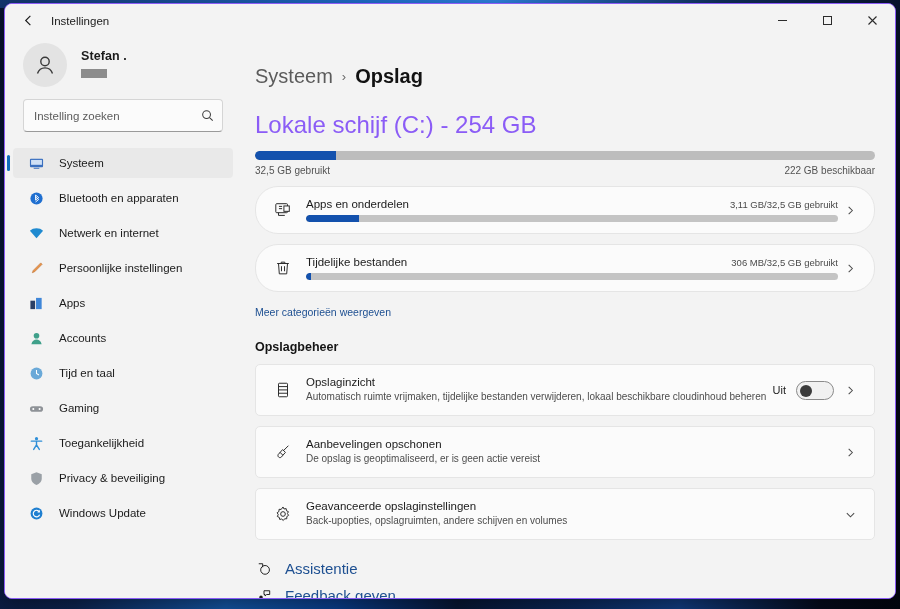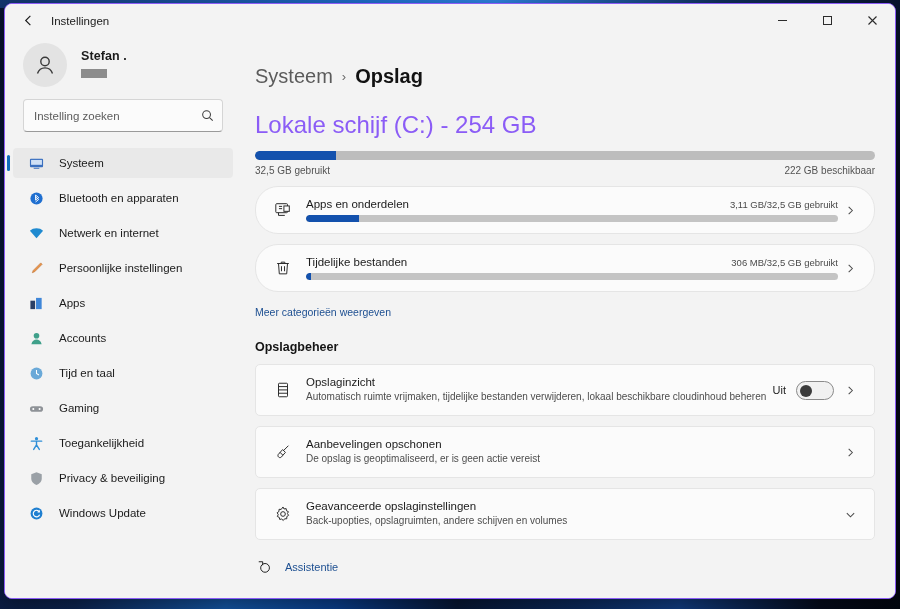--- a/index.html
+++ b/index.html
@@ -190,21 +190,21 @@
     width: 12px; height: 12px; border-radius: 50%;
     background: #3b3b3b;
   }
 
   .footer-links { margin-top: 20px; }
   .f-link {
     display: flex; align-items: center; gap: 12px;
     margin-bottom: 10px; text-decoration: none;
   }
   .f-ico { width: 18px; display: flex; align-items: center; justify-content: center; color: #1b1b1b; }
-  .f-text { font-size: 11px; color: #1d4f91; }
+  .f-text { font-size: 15px; color: #1d4f91; }
 </style>
 </head>
 <body>
 
 <div class="desktop"></div>
 
 <div class="window">
 
   <div class="titlebar">
     <div class="back-btn">
@@ -517,17 +517,27 @@
       <div class="footer-links">
         <a class="f-link" href="#">
           <span class="f-ico">
             <svg width="14" height="14" viewBox="0 0 16 16" fill="none" stroke="currentColor" stroke-width="1.1">
               <circle cx="9.2" cy="9" r="5"></circle>
                 <path d="M2 2 H6.5 V6"></path>
             </svg>
           </span>
           <span class="f-text">Assistentie</span>
         </a>
+        <a class="f-link" href="#">
+          <span class="f-ico">
+            <svg width="14" height="14" viewBox="0 0 16 16" fill="none" stroke="currentColor" stroke-width="1.1">
+              <circle cx="4.6" cy="9.5" r="2" fill="currentColor" stroke="none"></circle>
+              <path d="M1.5 14.5 C2 11.8 3.2 11 4.6 11 C6 11 7.2 11.8 7.7 14.5"></path>
+              <path d="M8 2 H14.5 V6.3 H11 L9.2 8 V6.3 H8 Z"></path>
+            </svg>
+          </span>
+          <span class="f-text">Feedback geven</span>
+        </a>
       </div>
 
     </div>
   </div>
 </div>
 
 </body></html>

